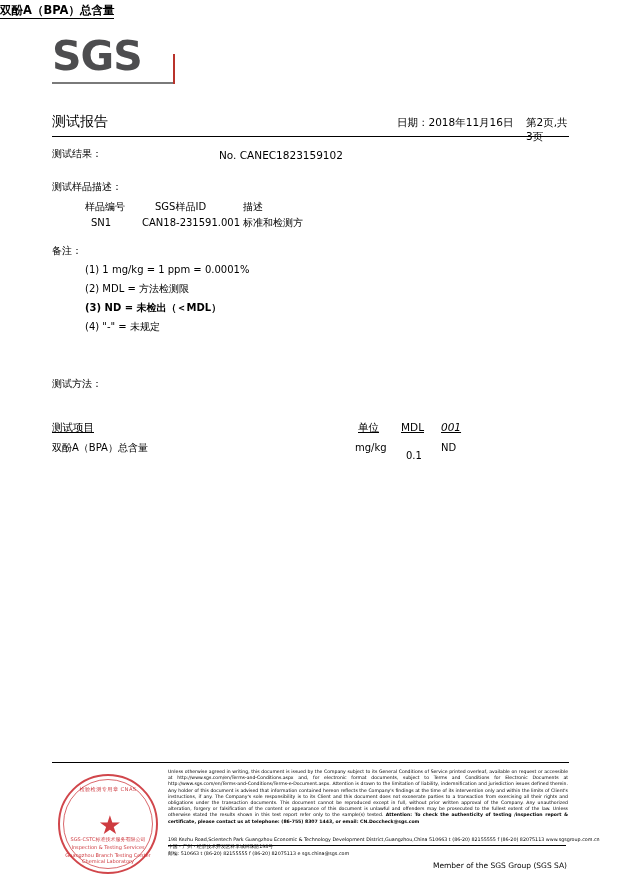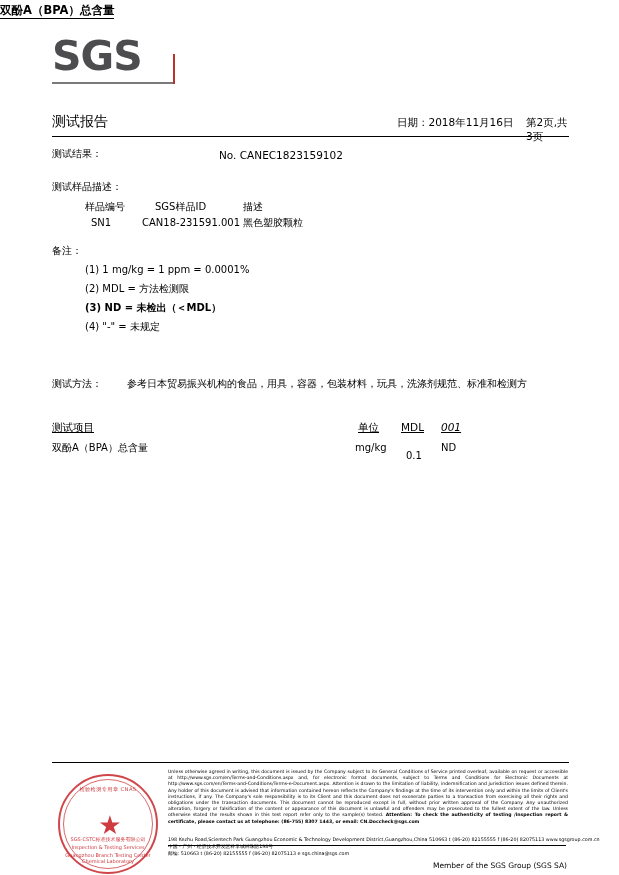--- a/index.html
+++ b/index.html
@@ -294,35 +294,34 @@
   <span class="t" id="results-label">测试结果：</span>
   <span class="t" id="sampledesc-label">测试样品描述：</span>
 
   
   <span class="t smp-h1">样品编号</span>
   <span class="t smp-h2">SGS样品ID</span>
   <span class="t smp-h3">描述</span>
 
   <span class="t smp-v1">SN1</span>
   <span class="t smp-v2">CAN18-231591.001</span>
-  <span class="t smp-v3">黑色塑胶颗粒</span>
+  <span class="t smp-v3">标准和检测方</span>
 
   
   <span class="t" id="notes-label">备注：</span>
   <span class="t note" id="note1">(1) 1 mg/kg = 1 ppm = 0.0001%</span>
   <span class="t note" id="note2">(2) MDL = 方法检测限</span>
   <span class="t note" id="note3">(3) ND = 未检出（＜MDL）</span>
   <span class="t note" id="note4">(4) "-" = 未规定</span>
 
   
   <span id="section-heading">双酚A（BPA）总含量</span>
 
   
   <span class="t" id="method-label">测试方法：</span>
-  <span class="t" id="method-l1">参考日本贸易振兴机构的食品，用具，容器，包装材料，玩具，洗涤剂规范、标准和检测方</span>
 
   
   <span class="th" id="th-item">测试项目</span>
   <span class="th" id="th-unit">单位</span>
   <span class="th" id="th-mdl">MDL</span>
   <span class="th" id="th-001">001</span>
 
   <span class="t" id="td-item">双酚A（BPA）总含量</span>
   <span class="t" id="td-unit">mg/kg</span>
   <span class="t" id="td-mdl">0.1</span>

